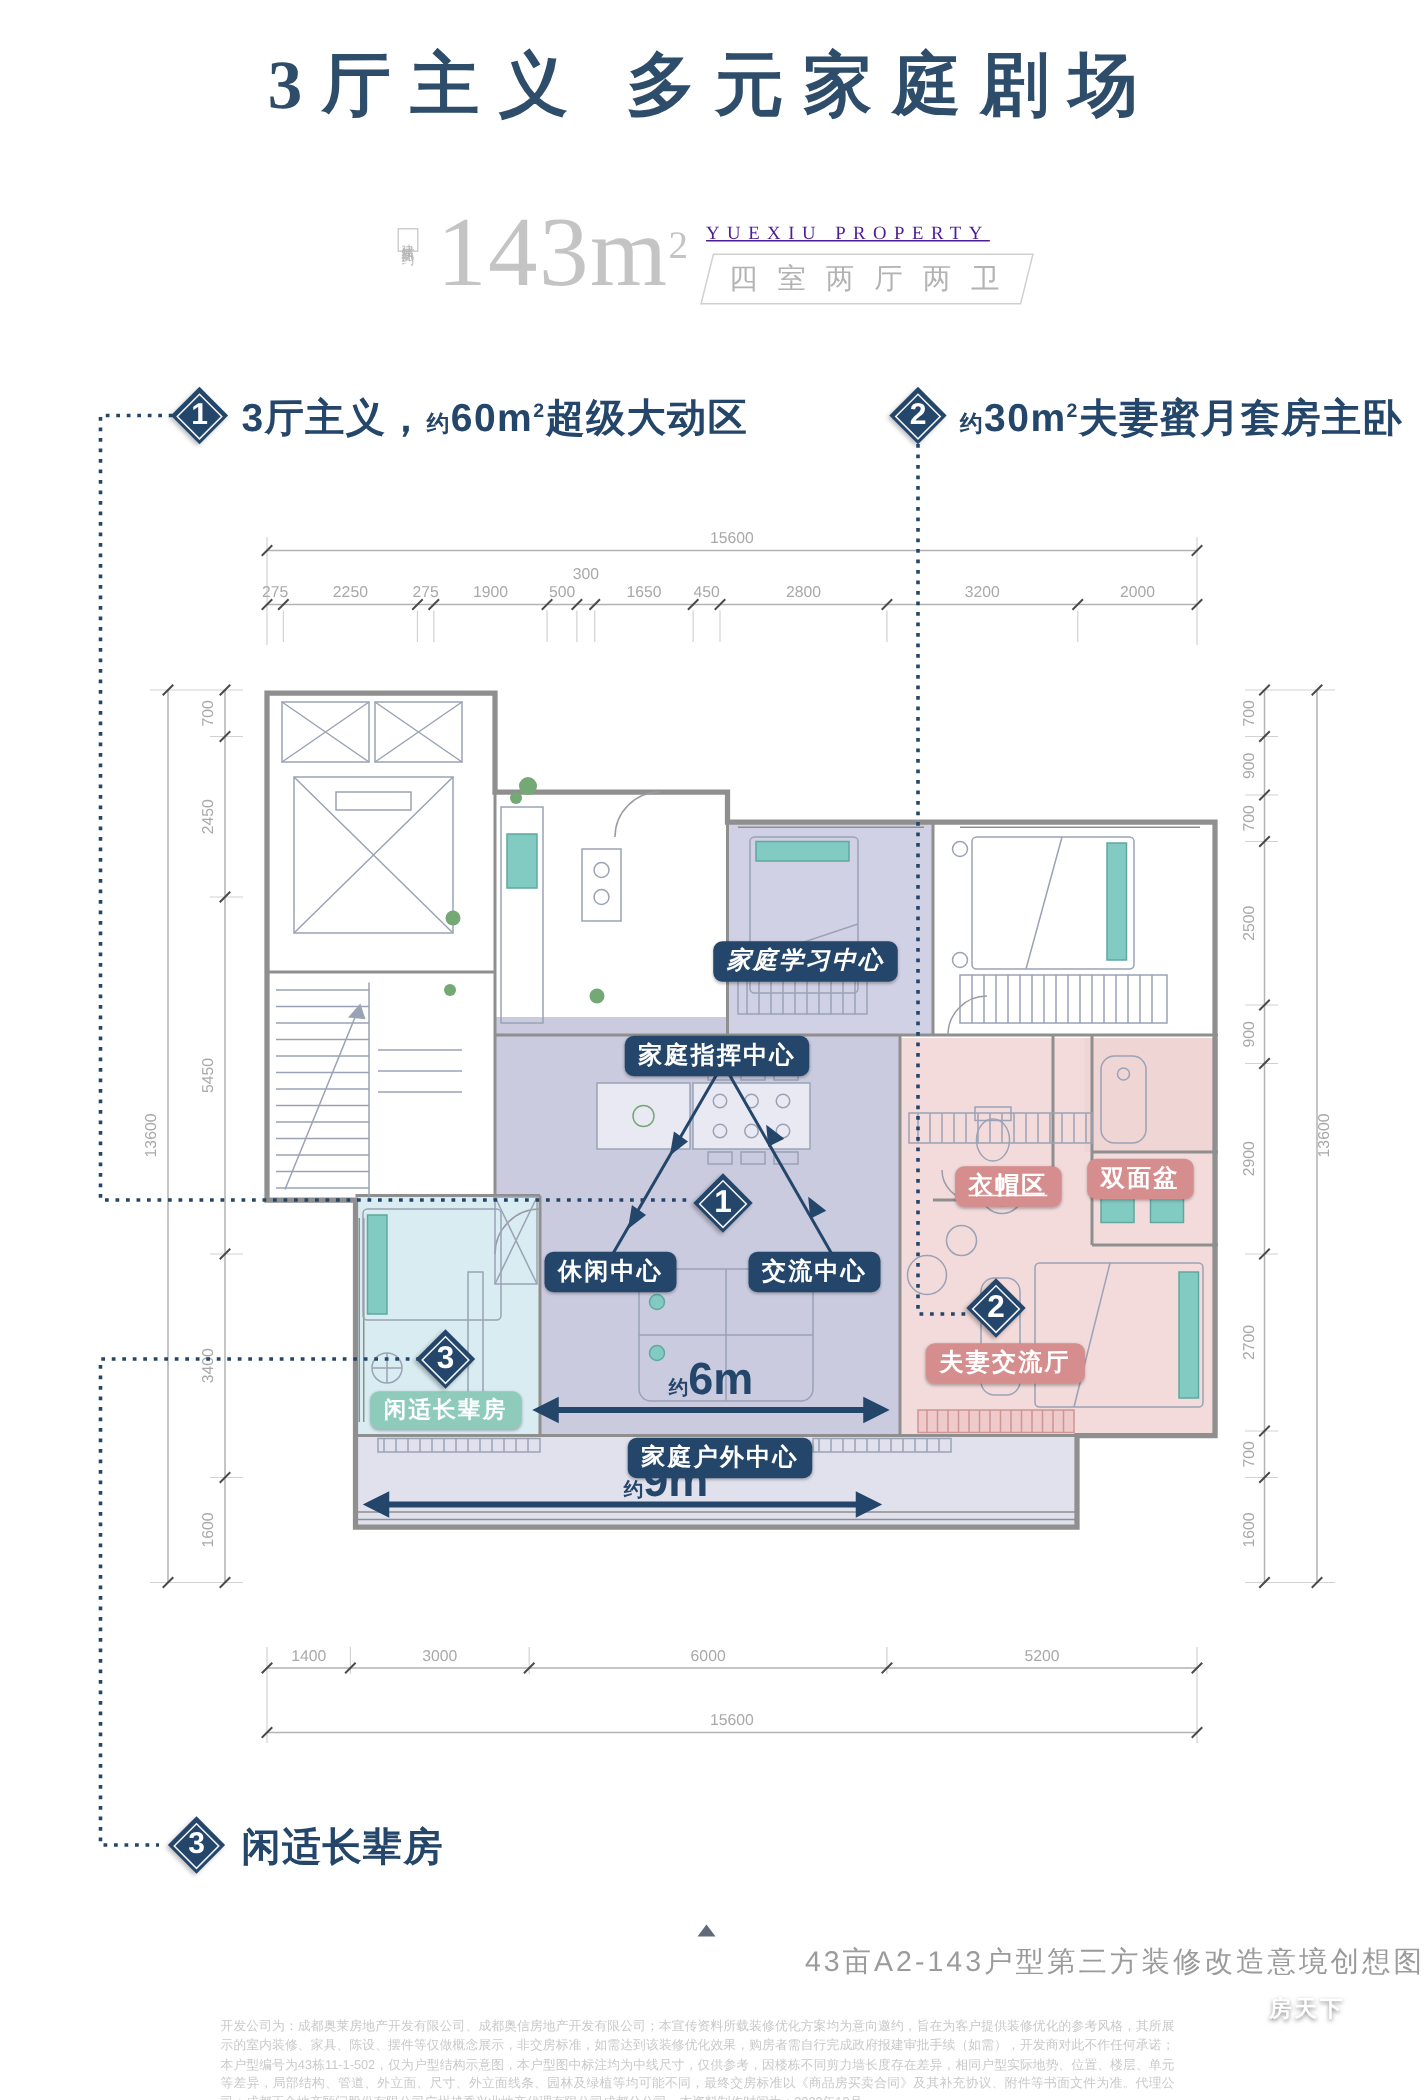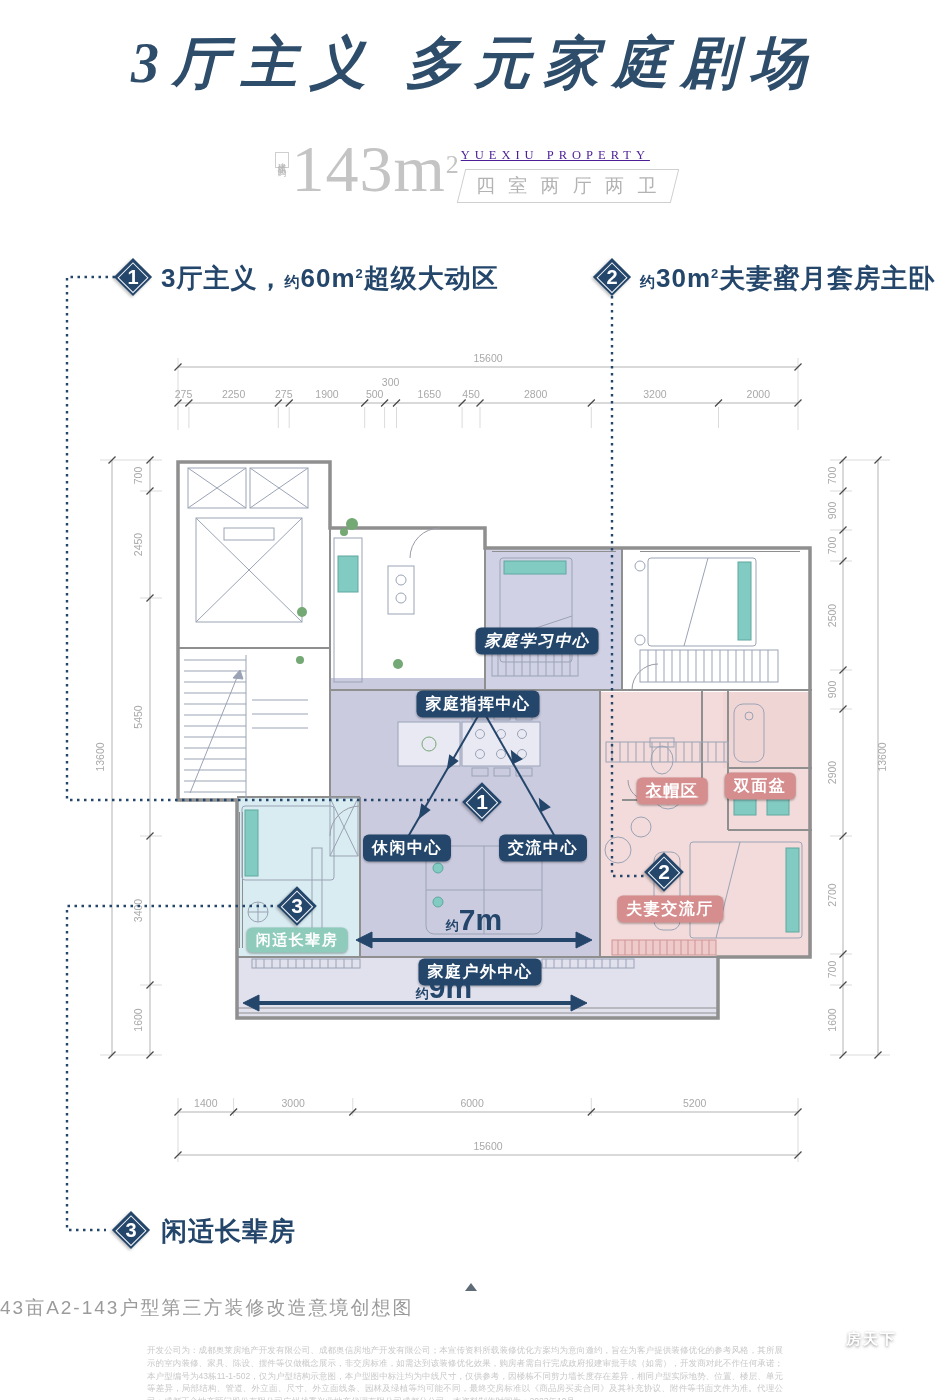--- a/index.html
+++ b/index.html
@@ -2,23 +2,23 @@
 <html><head>
 <meta charset="utf-8">
 <style>
   html,body{margin:0;padding:0;}
   body{width:950px;height:1400px;position:relative;background:#ffffff;overflow:hidden;
        font-family:"Liberation Sans","DejaVu Sans",sans-serif;}
   .abs{position:absolute;}
   
   .title{top:26px;left:0;width:950px;text-align:center;
          font-family:"Liberation Serif","DejaVu Serif",serif;font-weight:bold;
-         font-size:56px;color:#2e4d6b;letter-spacing:13px;white-space:nowrap;font-style:italic;}
+         font-size:46px;color:#2e4d6b;letter-spacing:13px;white-space:nowrap;}
   .title .gap{display:inline-block;width:26px;}
-  .subhead{top:138px;left:0;width:950px;display:flex;justify-content:center;align-items:flex-start;gap:2px;color:#c2c2c2;}
+  .subhead{top:138px;left:0;width:950px;display:flex;justify-content:center;align-items:flex-start;gap:12px;color:#c2c2c2;}
   .vbox{margin-top:14px;border:1px solid #cfcfcf;padding:3px 2px;writing-mode:vertical-rl;
         font-size:8.5px;letter-spacing:2px;color:#b5b5b5;line-height:1;}
   .area{font-family:"Liberation Serif","DejaVu Serif",serif;font-size:66px;line-height:0.95;
         color:#c4c4c4;letter-spacing:1px;}
   .area sup{font-size:26px;vertical-align:18px;letter-spacing:0;}
   .brandcol{margin-top:10px;}
   .brand{font-size:12.5px;letter-spacing:5px;color:#4c1d95;font-family:"Liberation Serif",serif;text-decoration:underline;}
   .roombox{margin-top:6px;border:1px solid #cfcfcf;transform:skewX(-14deg);padding:3px 14px;display:inline-block;}
   .roombox span{display:inline-block;transform:skewX(14deg);font-size:19px;letter-spacing:4px;color:#b3b3b3;}
   
@@ -41,21 +41,21 @@
   .badge.pink{background:#d68d8e;}
   .badge.teal{background:#8ecbbb;font-size:15px;}
   
   .mlabel{position:absolute;transform:translate(-50%,-50%);color:#24466b;font-weight:bold;
           font-size:30px;white-space:nowrap;z-index:5;}
   .mlabel .sm{font-size:13px;}
   
   .cap-tri{position:absolute;left:465px;top:1283px;width:0;height:0;
            border-left:6px solid transparent;border-right:6px solid transparent;
            border-bottom:8px solid #5f6b77;}
-  .caption{position:absolute;top:1295px;left:0;width:950px;text-align:left;
+  .caption{position:absolute;top:1295px;left:0;width:950px;text-align:right;
            font-size:19px;color:#9b9b9b;letter-spacing:2px;}
   .disclaimer{position:absolute;left:147px;top:1344px;width:636px;font-size:8.5px;line-height:1.5;
               color:#c9c9c9;text-align:justify;}
   .wm{position:absolute;left:748px;top:1330px;width:200px;color:#fff;z-index:9;}
   .wm-cn{margin-left:98px;font-size:15px;font-weight:bold;letter-spacing:2px;
          text-shadow:0 1px 3px rgba(110,110,110,.8);}
   .wm-en{font-size:44px;font-weight:bold;font-style:italic;line-height:1;
          text-shadow:2px 3px 4px rgba(110,110,110,.55);}
   
   .dimtxt{font-size:10.5px;fill:#a9a9a9;text-anchor:middle;font-family:"Liberation Sans",sans-serif;}
@@ -317,21 +317,21 @@
     <span>1</span>
   </div>
 <div class="dia p" style="left:664px;top:872px;z-index:6;">
     <span>2</span>
   </div>
 <div class="dia p" style="left:297px;top:906px;z-index:6;">
     <span>3</span>
   </div>
 
 <div class="mlabel" style="left:474px;top:920px;">
-  <span class="sm">约</span><span>7m</span>
+  <span class="sm">约</span><span>6m</span>
 </div>
 <div class="mlabel" style="left:429px;top:988px;margin-left:15px;">
   <span class="sm">约</span><span>9m</span>
 </div>
 
 <div class="cap-tri"></div>
 <div class="caption">43亩A2-143户型第三方装修改造意境创想图</div>
 <div class="disclaimer">开发公司为：成都奥莱房地产开发有限公司、成都奥信房地产开发有限公司；本宣传资料所载装修优化方案均为意向邀约，旨在为客户提供装修优化的参考风格，其所展示的室内装修、家具、陈设、摆件等仅做概念展示，非交房标准，如需达到该装修优化效果，购房者需自行完成政府报建审批手续（如需），开发商对此不作任何承诺；本户型编号为43栋11-1-502，仅为户型结构示意图，本户型图中标注均为中线尺寸，仅供参考，因楼栋不同剪力墙长度存在差异，相同户型实际地势、位置、楼层、单元等差异，局部结构、管道、外立面、尺寸、外立面线条、园林及绿植等均可能不同，最终交房标准以《商品房买卖合同》及其补充协议、附件等书面文件为准。代理公司：成都正合地产顾问股份有限公司广州越秀兴业地产代理有限公司成都分公司，本资料制作时间为：2023年10月。</div>
 
 <div class="wm">

